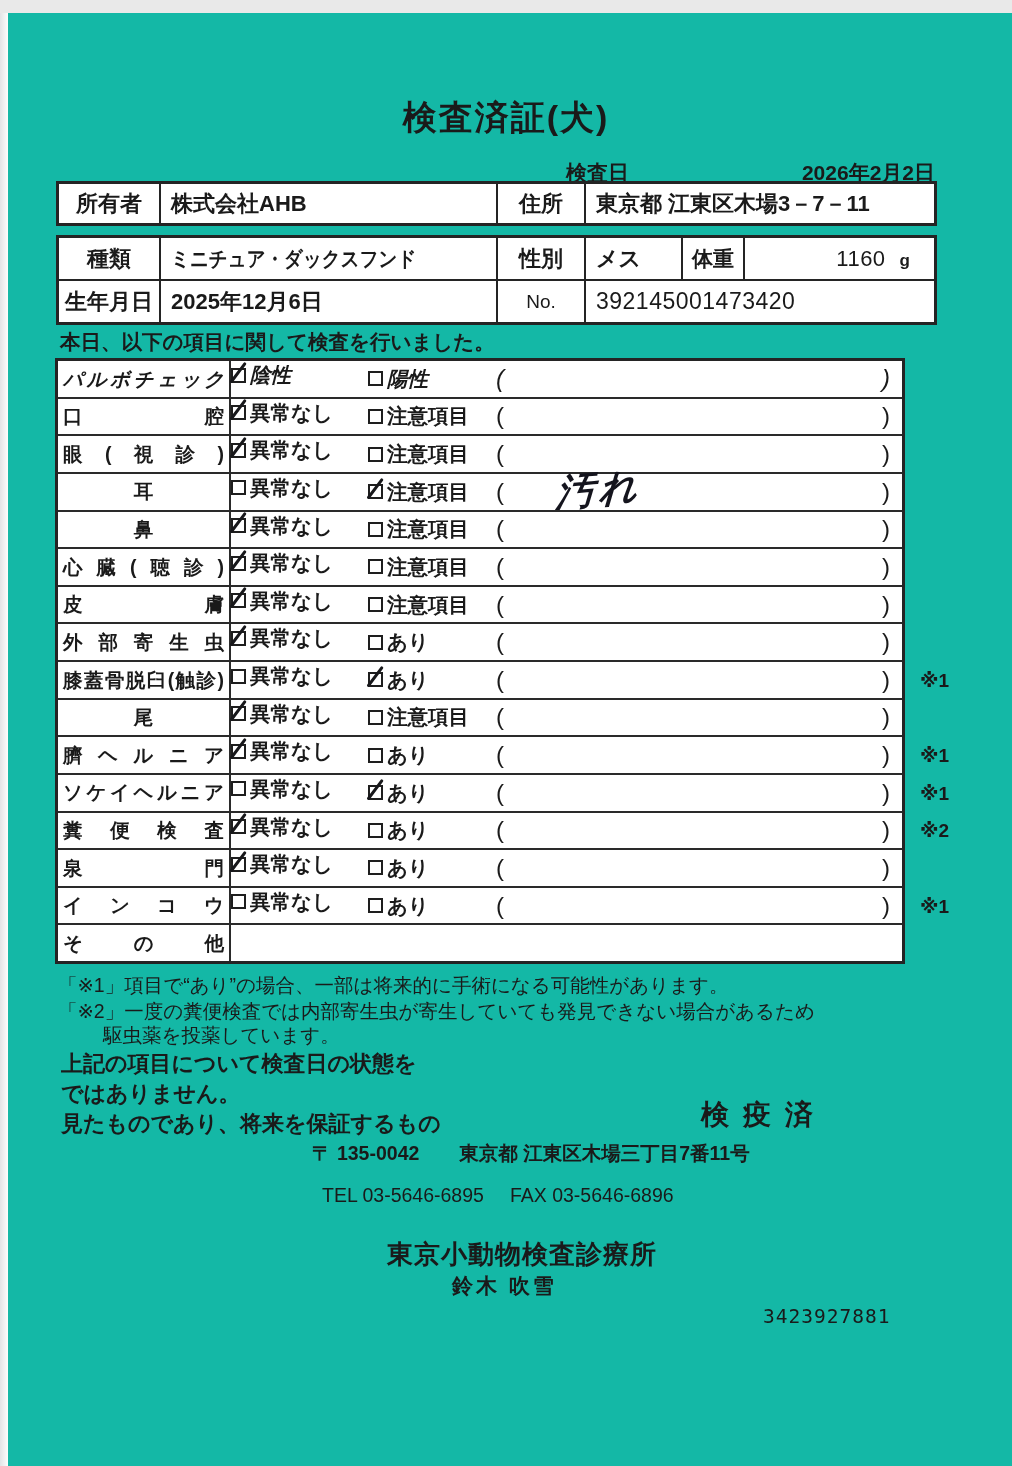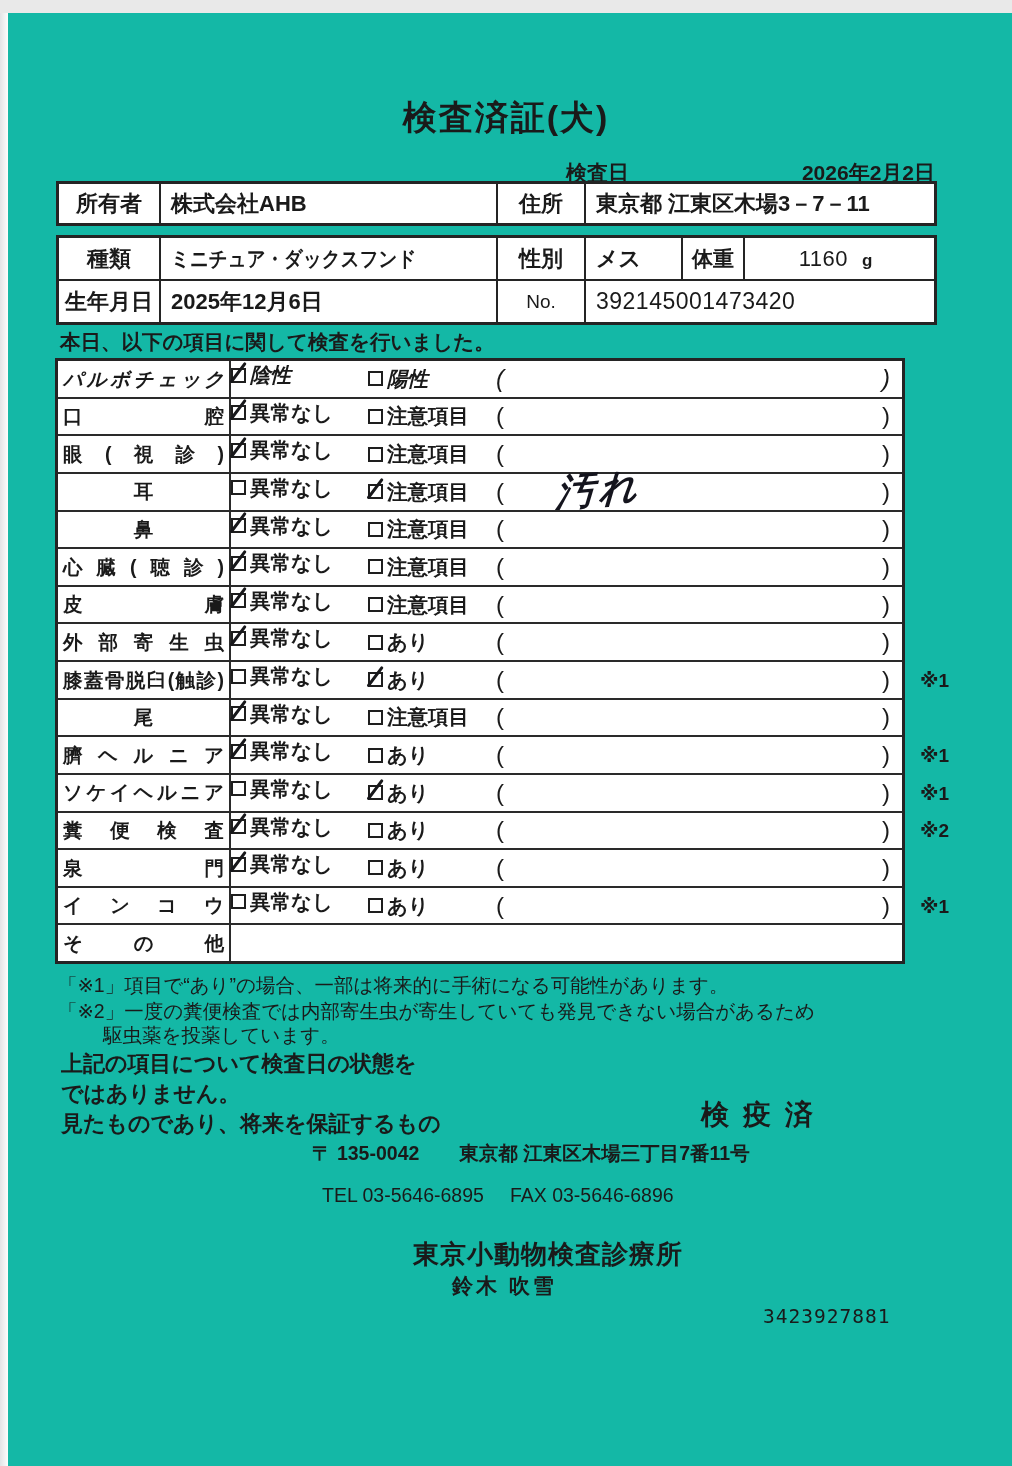--- a/index.html
+++ b/index.html
@@ -24,21 +24,21 @@
      font-size:22px;font-weight:600;overflow:hidden;white-space:nowrap;}
   .c.last{border-right:none;}
   .c.lab{justify-content:center;}
   .c.val{padding-left:10px;}
   .w-lab{width:102px;}
   .w-val{width:337px;}
   .w-lab2{width:88px;}
   .w-sex{width:97px;}
   .w-wlab{width:62px;font-size:21px;}
   .condensed{display:inline-block;transform:scaleX(.88);transform-origin:left center;font-size:21px;}
-  .weight-val{justify-content:center;padding-right:8px;}
+  .weight-val{justify-content:flex-end;padding-right:24px;}
   .weight-val .unit{font-size:17px;margin-left:14px;position:relative;top:2px;}
   .no-label{font-size:19px;font-weight:500;}
   .num{font-weight:500;letter-spacing:.5px;}
 
   .intro{position:absolute;top:315px;left:60px;font-size:20.5px;font-weight:600;}
 
   
   .checklist{position:absolute;top:345px;left:55px;width:850px;height:606px;
              display:flex;flex-direction:column;border:3px solid #242424;box-sizing:border-box;background:#fff;}
   .crow{flex:1;display:flex;position:relative;border-top:2px solid #2a2a2a;}
@@ -69,21 +69,21 @@
   .fn2{top:985px;}
   .fn3{top:1009px;left:103px;}
 
   .disc{position:absolute;left:61px;top:1036px;font-size:22px;font-weight:700;line-height:30px;}
   .stamp{position:absolute;left:701px;top:1083px;font-size:28px;font-weight:600;letter-spacing:14px;white-space:nowrap;}
 
   .postal{position:absolute;top:1127px;left:312px;font-size:19.5px;font-weight:600;white-space:nowrap;}
   .postal .addr{margin-left:40px;}
   .telfax{position:absolute;top:1171px;left:322px;font-size:19.5px;font-weight:500;white-space:nowrap;}
   .telfax .fax{margin-left:26px;}
-  .clinic-name{position:absolute;top:1224px;left:413px;font-size:26px;font-weight:600;letter-spacing:1px;white-space:nowrap;}
+  .clinic-name{position:absolute;top:1224px;left:387px;font-size:26px;font-weight:600;letter-spacing:1px;white-space:nowrap;}
   .vet-name{position:absolute;top:1259px;left:452px;font-size:21px;font-weight:600;letter-spacing:3px;white-space:nowrap;}
   .serial{position:absolute;top:1292px;left:763px;font-size:19.5px;font-weight:500;
           font-family:"DejaVu Sans Mono","Liberation Mono",monospace;letter-spacing:1px;}
 </style>
 </head>
 <body>
 
 <div class="page">
 
   <div class="title">検査済証(犬)</div>

